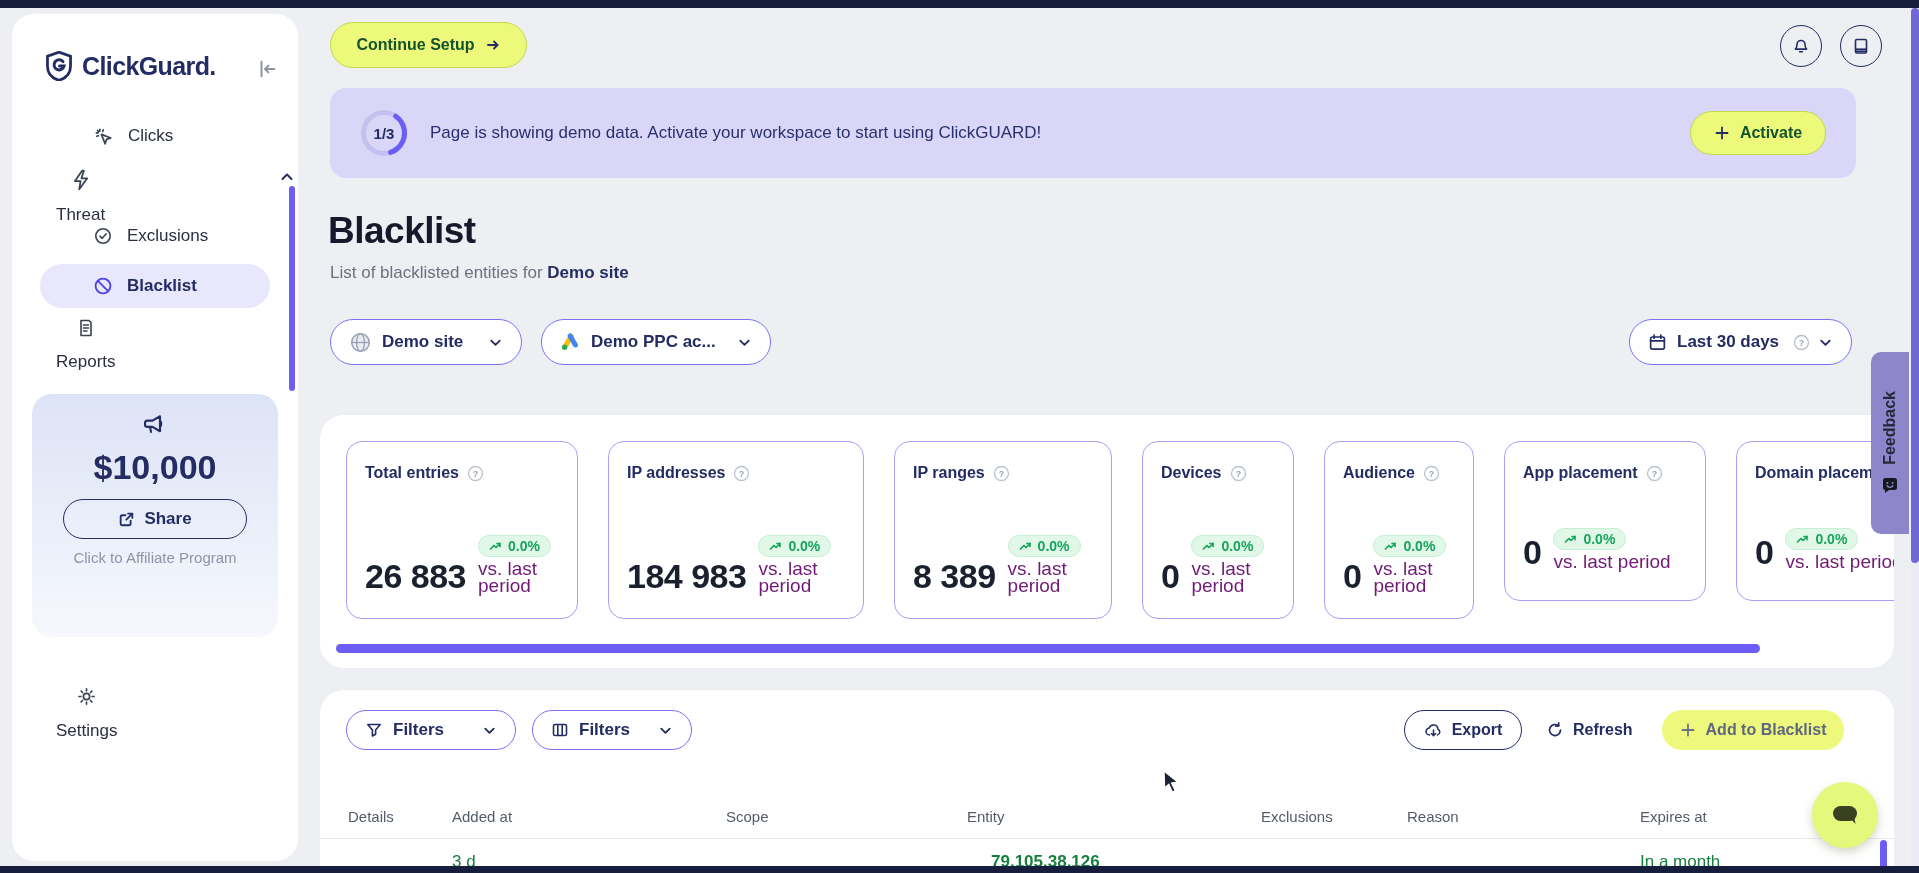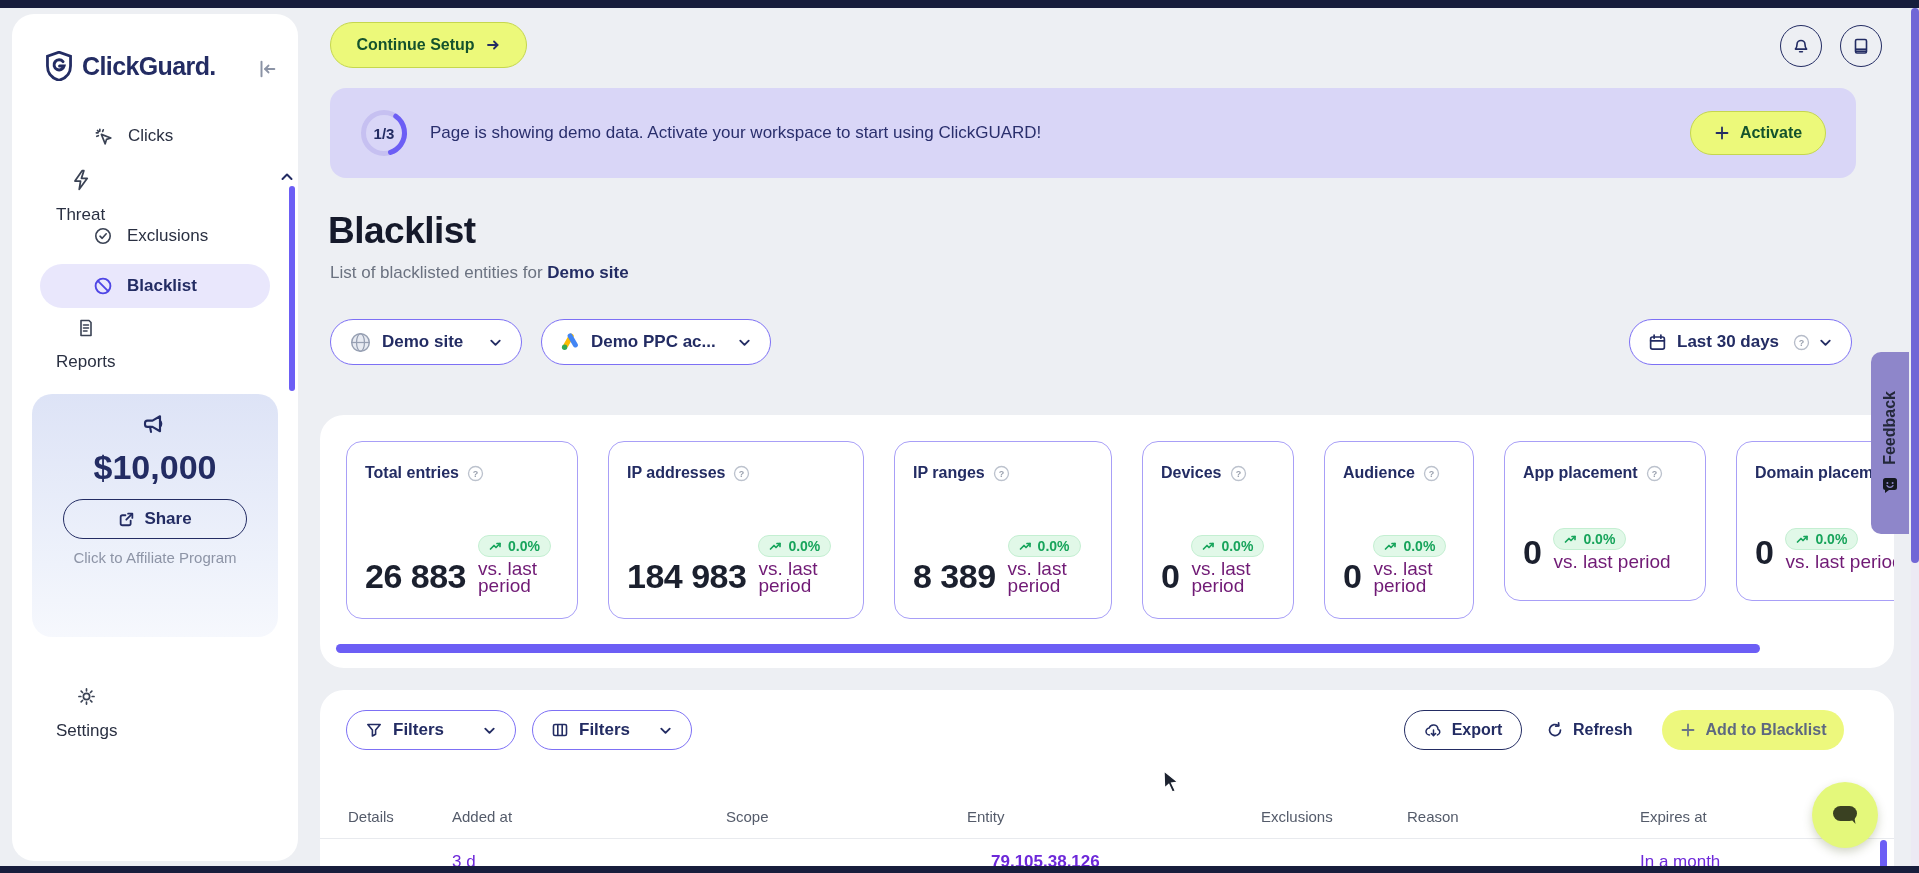--- a/index.html
+++ b/index.html
@@ -76,21 +76,21 @@
   .win-scroll-thumb { position:absolute; left:1911px; top:8px; width:8px; height:555px; background:#7166d6; border-radius:4px; z-index:21; cursor:pointer; }
 
   
   .table-panel { position:absolute; left:320px; top:690px; width:1574px; height:184px; background:#fff; border-radius:24px 24px 0 0; overflow:hidden; }
   .tp-btn-purple { position:absolute; top:20px; height:40px; border-radius:20px; }
   .export-btn { position:absolute; left:1084px; top:20px; width:118px; height:40px; border:1.5px solid #232c63; border-radius:20px; background:#fff; display:flex; align-items:center; justify-content:center; gap:9px; font-size:16px; font-weight:600; color:#232c63; cursor:pointer; }
   .refresh-btn { position:absolute; left:1226px; top:20px; height:40px; display:flex; align-items:center; gap:9px; font-size:16px; font-weight:600; color:#232c63; background:none; border:none; cursor:pointer; }
   .add-btn { position:absolute; left:1342px; top:20px; width:182px; height:40px; background:#edf87d; border:none; border-radius:20px; display:flex; align-items:center; justify-content:center; gap:10px; font-size:16px; font-weight:600; color:#5d6880; cursor:pointer; }
   .th { position:absolute; top:118px; font-size:15px; color:#545b6a; white-space:nowrap; }
   .table-divider { position:absolute; left:0; top:148px; width:1574px; height:1px; background:#e8eaee; }
-  .row-cell { position:absolute; top:162px; font-size:17px; color:#6d28d9; white-space:nowrap; }
+  .row-cell { position:absolute; top:162px; font-size:17px; color:#15803d; white-space:nowrap; }
   .row-cell.entity { font-weight:700; }
   .table-vscroll { position:absolute; left:1560px; top:150px; width:7px; height:34px; background:#6c5ef5; border-radius:4px; }
 
   .chat-bubble { position:absolute; left:1812px; top:782px; width:66px; height:66px; border-radius:50%; background:#e4f87b; box-shadow:0 4px 10px rgba(80,90,40,.25); display:flex; align-items:center; justify-content:center; z-index:30; cursor:pointer; }
   .cursor-arrow { position:absolute; left:1162px; top:770px; z-index:40; pointer-events:none; }
   svg { display:block; }
 </style>
 </head>
 <body>
 

